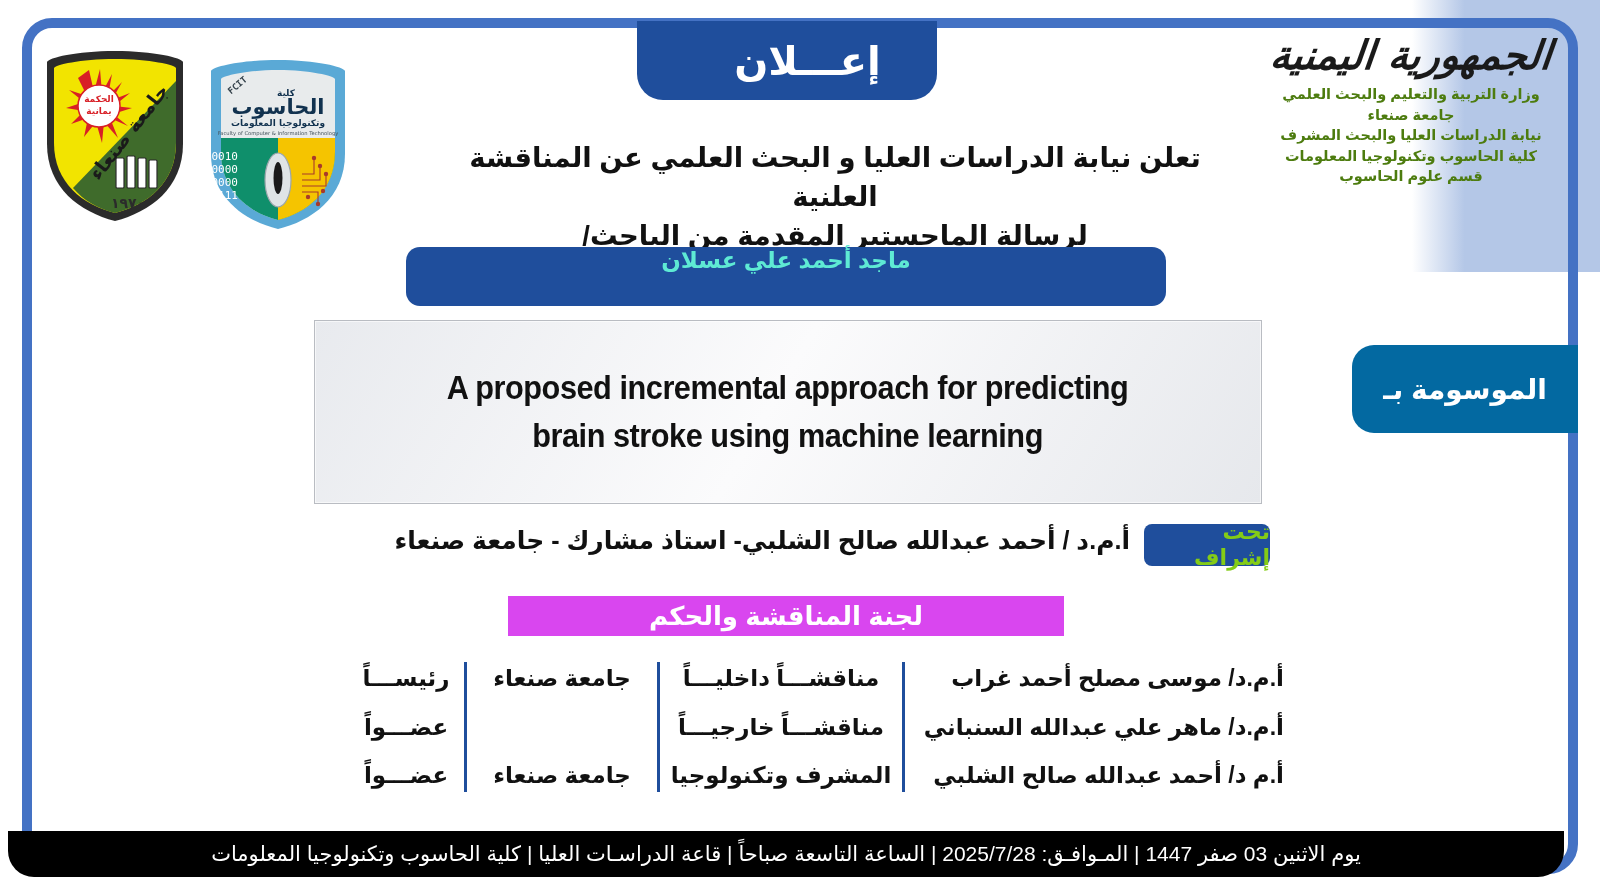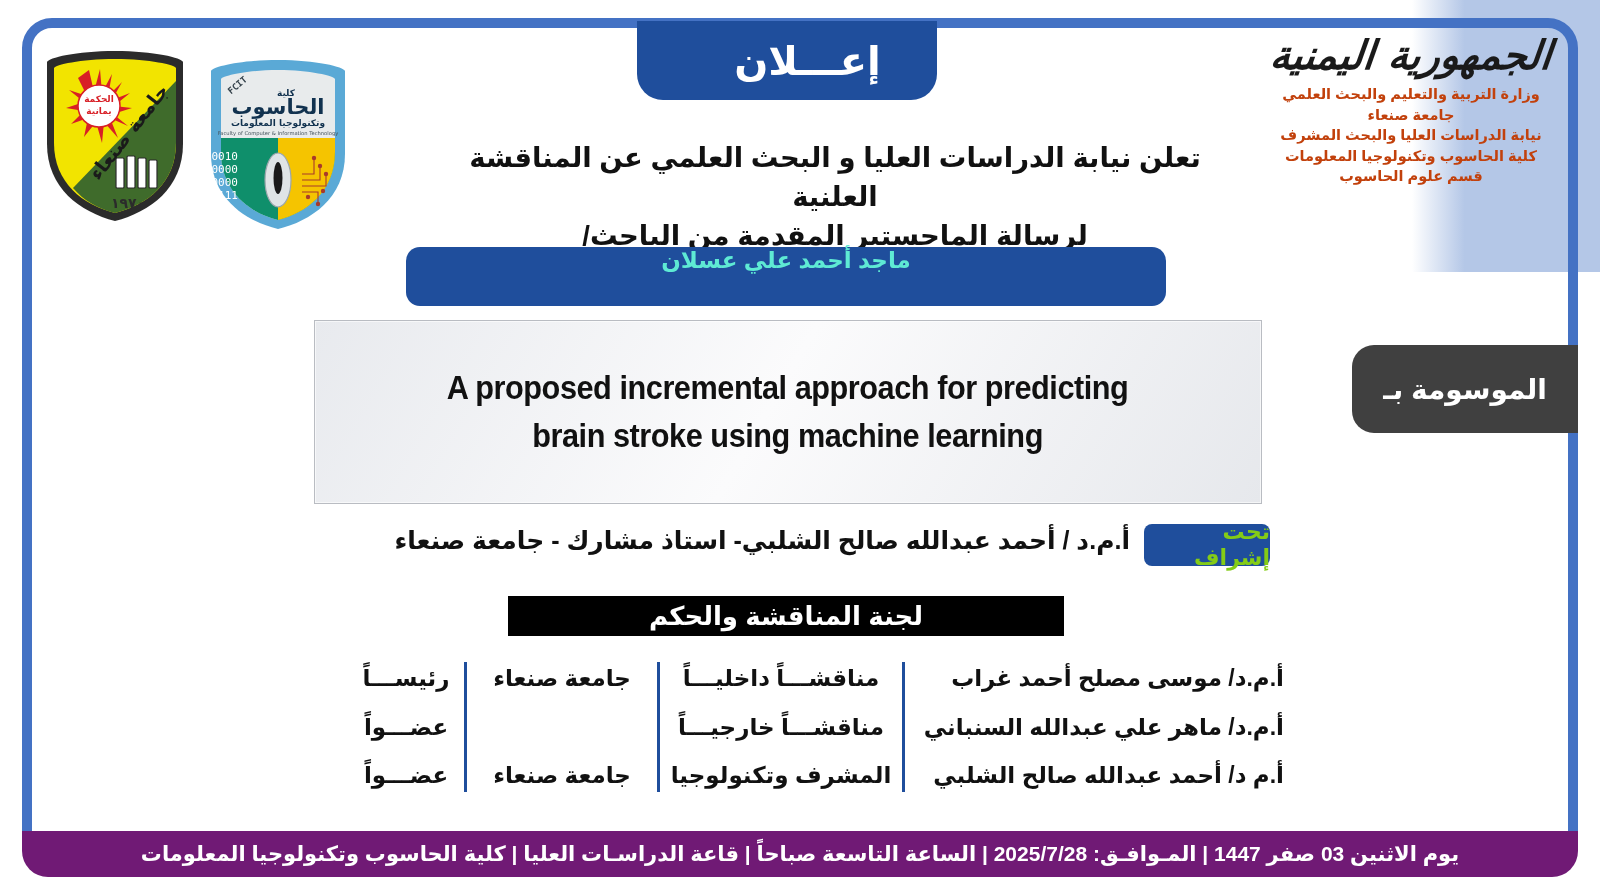--- a/index.html
+++ b/index.html
@@ -72,21 +72,21 @@
     color: #1a1a1a;
     line-height: 1.15;
     letter-spacing: -1px;
     transform: skewX(-6deg);
     margin-bottom: 6px;
     white-space: nowrap;
   }
   .ministry-lines {
     font-size: 14.5px;
     font-weight: bold;
-    color: #c2410c;
+    color: #4d7c0f;
     line-height: 1.42;
   }
 
   
   .announce {
     position: absolute;
     right: 370px; top: 138px;
     width: 790px;
     text-align: center;
     direction: rtl;
@@ -134,21 +134,21 @@
     line-height: 1.45;
     letter-spacing: -0.5px;
     transform: scaleX(0.93);
   }
 
   
   .tagged-tab {
     position: absolute;
     right: 22px; top: 345px;
     width: 226px; height: 88px;
-    background: #404040;
+    background: #0369a1;
     border-radius: 22px 0 0 22px;
     display: flex; align-items: center; justify-content: center;
     color: #fff; font-size: 28px; font-weight: bold;
     direction: rtl;
     z-index: 7;
   }
 
   
   .sup-badge {
     position: absolute;
@@ -168,21 +168,21 @@
     font-size: 25px; font-weight: bold; color: #111;
     white-space: nowrap;
     z-index: 6;
   }
 
   
   .comm-head {
     position: absolute;
     left: 508px; top: 596px;
     width: 556px; height: 40px;
-    background: #000000;
+    background: #d946ef;
     display: flex; align-items: center; justify-content: center;
     color: #fff; font-size: 26px; font-weight: bold;
     direction: rtl;
     z-index: 6;
   }
 
   
   .comm-table {
     position: absolute;
     left: 346px; top: 662px;
@@ -203,26 +203,26 @@
     white-space: nowrap;
   }
   .c-name  { justify-content: flex-start; padding-right: 14px; }
   .c-role  { justify-content: center; }
   .c-uni   { justify-content: center; }
   .c-pos   { justify-content: center; }
 
   
   .footer {
     position: absolute;
-    left: 22px; bottom: 18px;
+    left: 8px; bottom: 18px;
     width: 1556px; height: 46px;
-    background: #701a75;
+    background: #000000;
     border-radius: 0 0 26px 26px;
     display: flex; align-items: center; justify-content: center;
-    color: #fff; font-size: 21px; font-weight: bold;
+    color: #fff; font-size: 21px; font-weight: normal;
     direction: rtl;
     z-index: 8;
   }
   .footer span { white-space: nowrap; }
 </style>
 </head>
 <body>
 
 <div id="poster">
 

